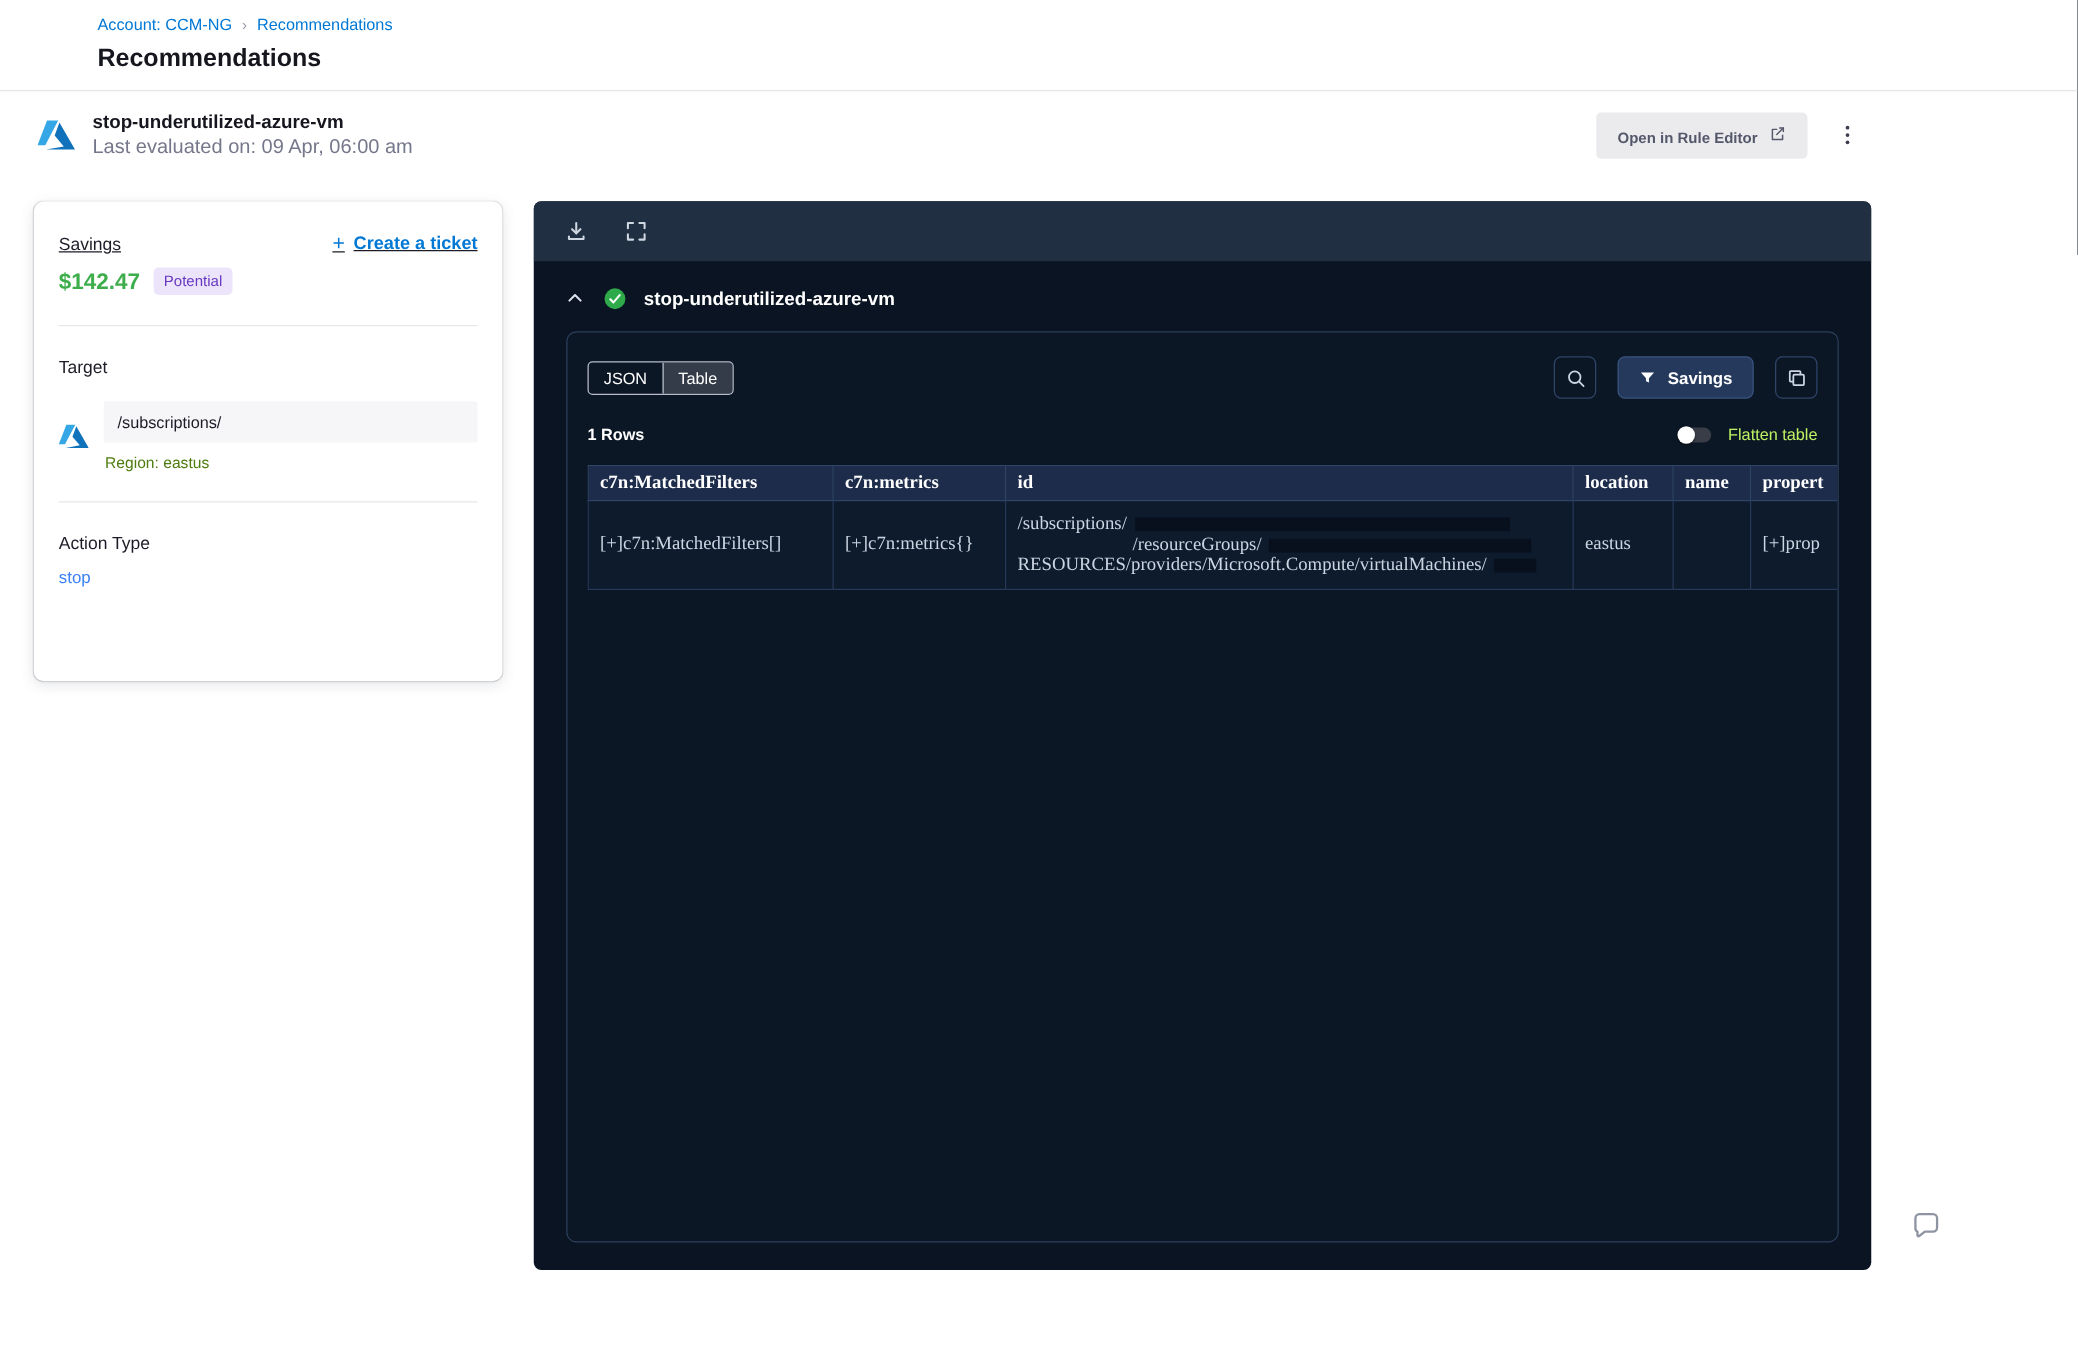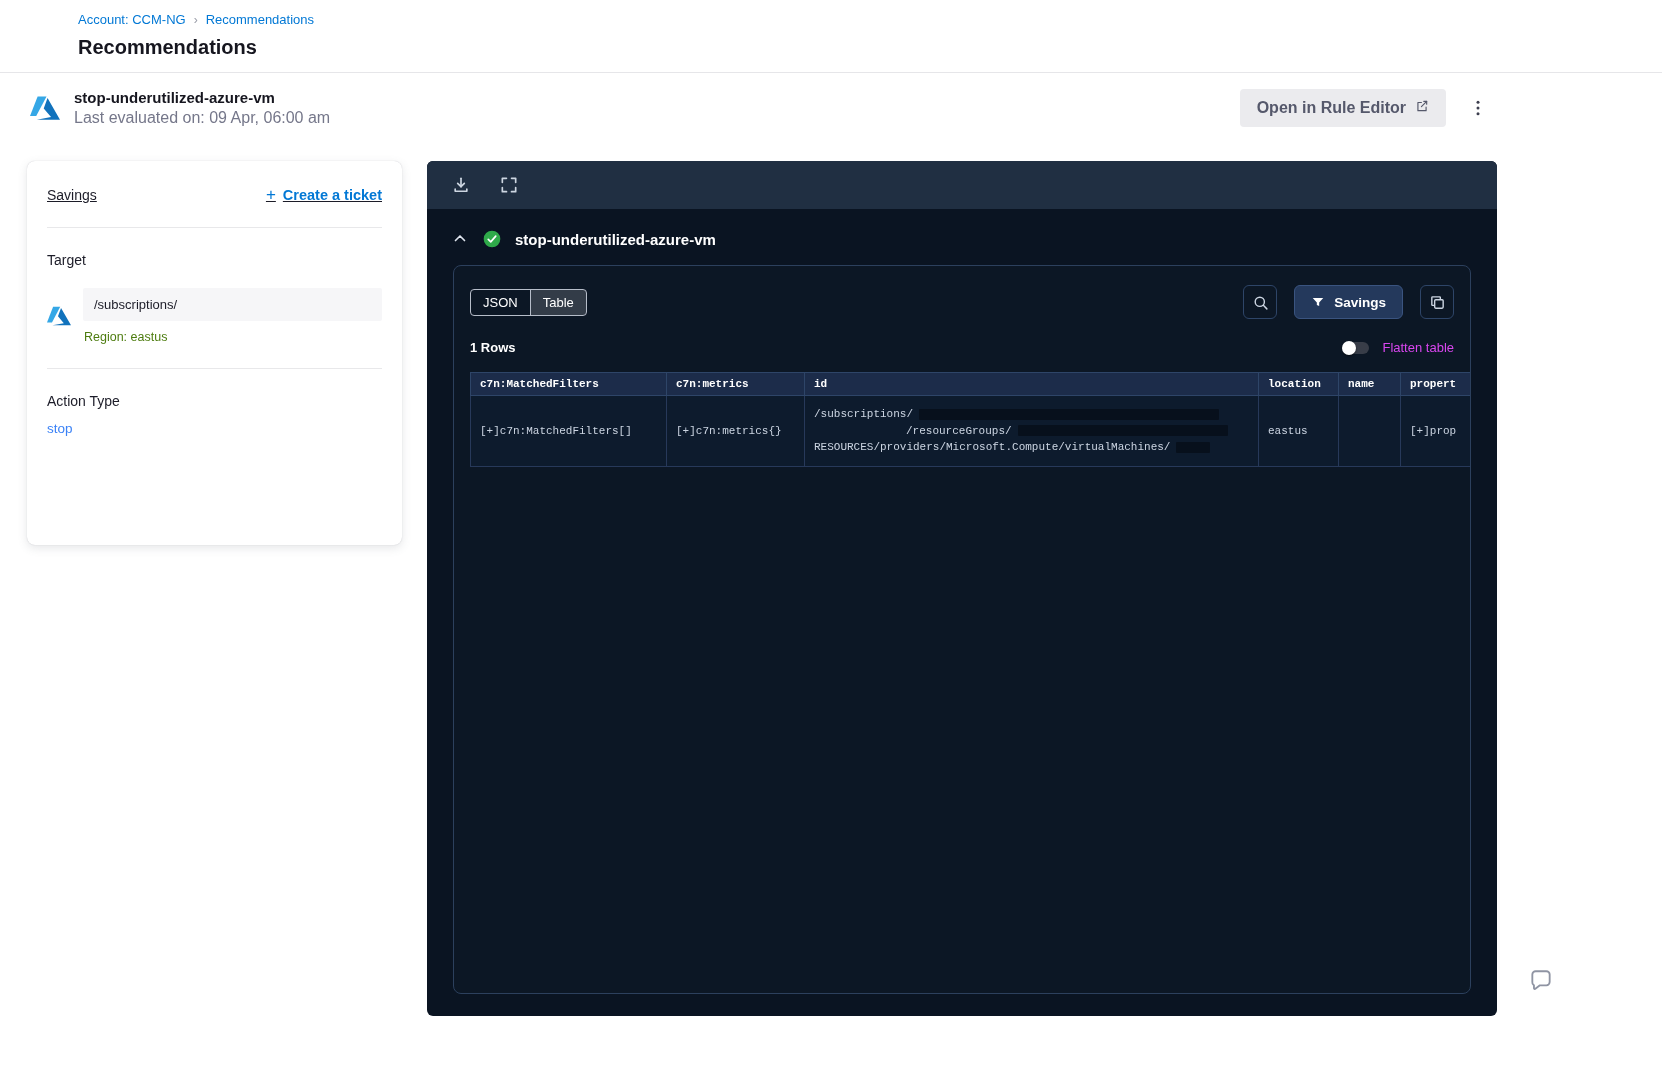--- a/index.html
+++ b/index.html
@@ -18,22 +18,22 @@
   .header-divider { height:1px; background:#e6e6e9; margin-top:13px; }
 
   
   .rule-header { display:flex; align-items:center; justify-content:space-between;
                  padding:16px 172px 16px 30px; }
   .rule-left { display:flex; align-items:center; gap:14px; }
   .azure-big { width:30px; height:30px; flex:0 0 auto; }
   .rule-name { font-size:15px; font-weight:700; color:#16161f; }
   .rule-sub { font-size:16px; color:#75778a; margin-top:3px; }
   .rule-right { display:flex; align-items:center; gap:20px; }
-  .editor-btn { display:flex; align-items:flex-start; gap:9px; background:#ebebee; border:none;
-                border-radius:4px; padding:10px 17px; font-size:16px; font-weight:700;
+  .editor-btn { display:flex; align-items:flex-end; gap:9px; background:#ebebee; border:none;
+                border-radius:4px; padding:10px 17px; font-size:12px; font-weight:700;
                 color:#55586b; cursor:pointer; font-family:inherit; }
   .editor-btn svg { width:14px; height:14px; }
   .kebab-btn { background:none; border:none; padding:2px; cursor:pointer; color:#3c3e4e; }
   .kebab-btn svg { width:20px; height:20px; display:block; }
 
   
   .content { display:flex; align-items:flex-start; gap:25px; margin:18px 0 0 27px; }
 
   
   .savings-card { width:375px; min-height:384px; background:#fff; border-radius:8px;
@@ -87,25 +87,25 @@
     border:1px solid #3a5480; border-radius:6px; color:#fff; font-size:13.5px; font-weight:700;
     display:flex; align-items:center; gap:9px; cursor:pointer; font-family:inherit; }
   .filter-btn svg { width:14px; height:14px; }
 
   .rows-row { display:flex; align-items:center; margin:21px 16px 10px; }
   .rows-count { font-size:13px; font-weight:700; color:#fff; }
   .flatten { margin-left:auto; display:flex; align-items:center; gap:13px; }
   .toggle { width:27px; height:12px; background:#383d48; border-radius:7px; position:relative; cursor:pointer; }
   .toggle-knob { width:14px; height:14px; background:#fff; border-radius:50%;
     position:absolute; left:0; top:-1px; box-shadow:0 1px 2px rgba(0,0,0,.5); }
-  .flatten-label { font-size:13px; color:#d946ef; }
+  .flatten-label { font-size:13px; color:#bef264; }
 
   .table-scroll { margin:7px 0 0 16px; overflow:hidden; flex:0 0 auto; }
   table.data { border-collapse:collapse; table-layout:fixed; width:1190px;
-    font-family:Liberation Mono, monospace; font-size:11px; }
+    font-family:Liberation Serif, serif; font-size:15px; }
   table.data th { background:#1c2c4a; border:1px solid #2e4568; color:#fff; font-weight:700;
     text-align:left; padding:5px 9px; white-space:nowrap; overflow:hidden; }
   table.data td { background:#0d1b2d; border:1px solid #27395a; color:#ccd5e2;
     padding:10px 9px; vertical-align:middle; white-space:nowrap; overflow:hidden; }
   td.expand-cell { cursor:pointer; }
   .id-cell { color:#e9eef5; line-height:16.5px; padding:8px 9px; }
   .id-line2 { margin-left:92px; }
   .redact { display:inline-block; height:11px; background:#07101c; border-radius:1px;
     vertical-align:middle; margin-left:6px; }
   .r1 { width:300px; } .r2 { width:210px; } .r3 { width:34px; }
@@ -163,20 +163,24 @@
 
 <main class="content">
 
   <aside class="savings-card">
     <div class="savings-row">
       <span class="savings-label">Savings</span>
       <span class="create-ticket">
         <span class="plus">+</span>
         <span>Create a ticket</span>
       </span>
+    </div>
+    <div class="amount-row">
+      <span class="amount">$142.47</span>
+      <span class="badge">Potential</span>
     </div>
     <hr class="card-div">
     <div class="section-label">Target</div>
     <div class="target-row">
       <span class="azure-small">
         <svg viewBox="0 0 24 24" width="24" height="24">
           <path fill="#35a7e6" d="M13.23 2.7H6.1L0 18.48h4.98L13.23 2.7z"></path>
           <path fill="#1172bc" d="M5.483 21.3H24L14.025 4.013l-3.038 8.347 5.836 6.938z"></path>
         </svg>
       </span>

